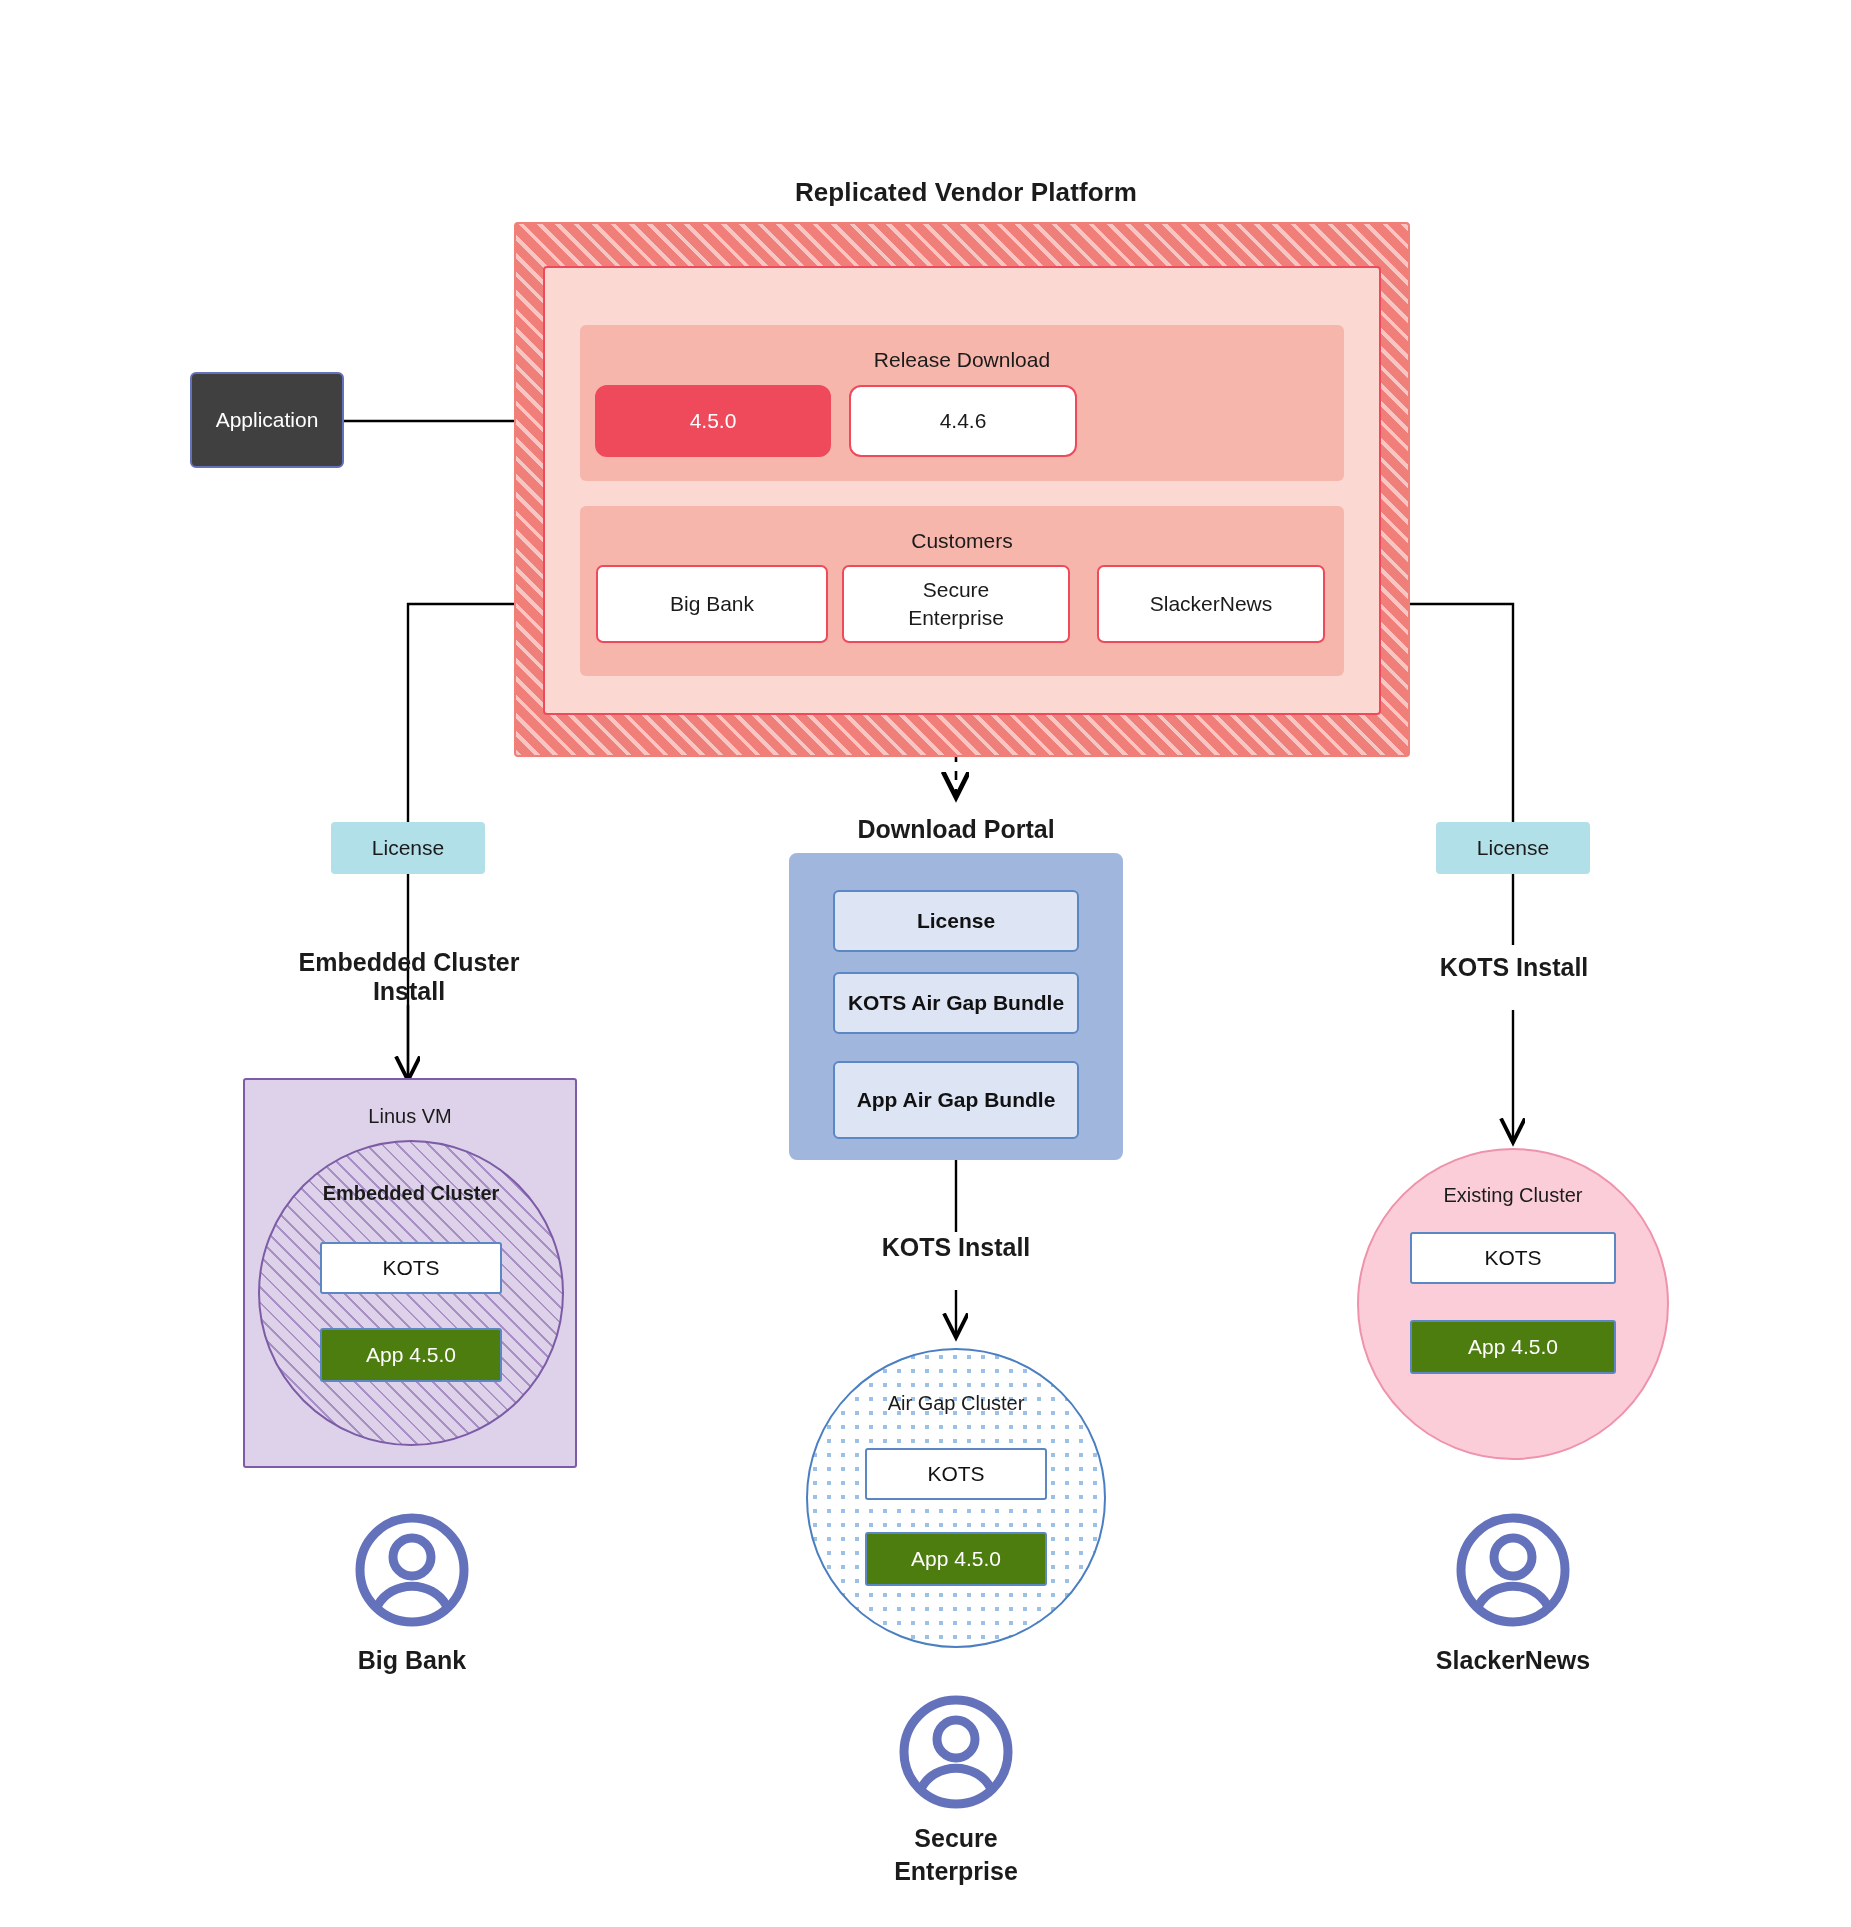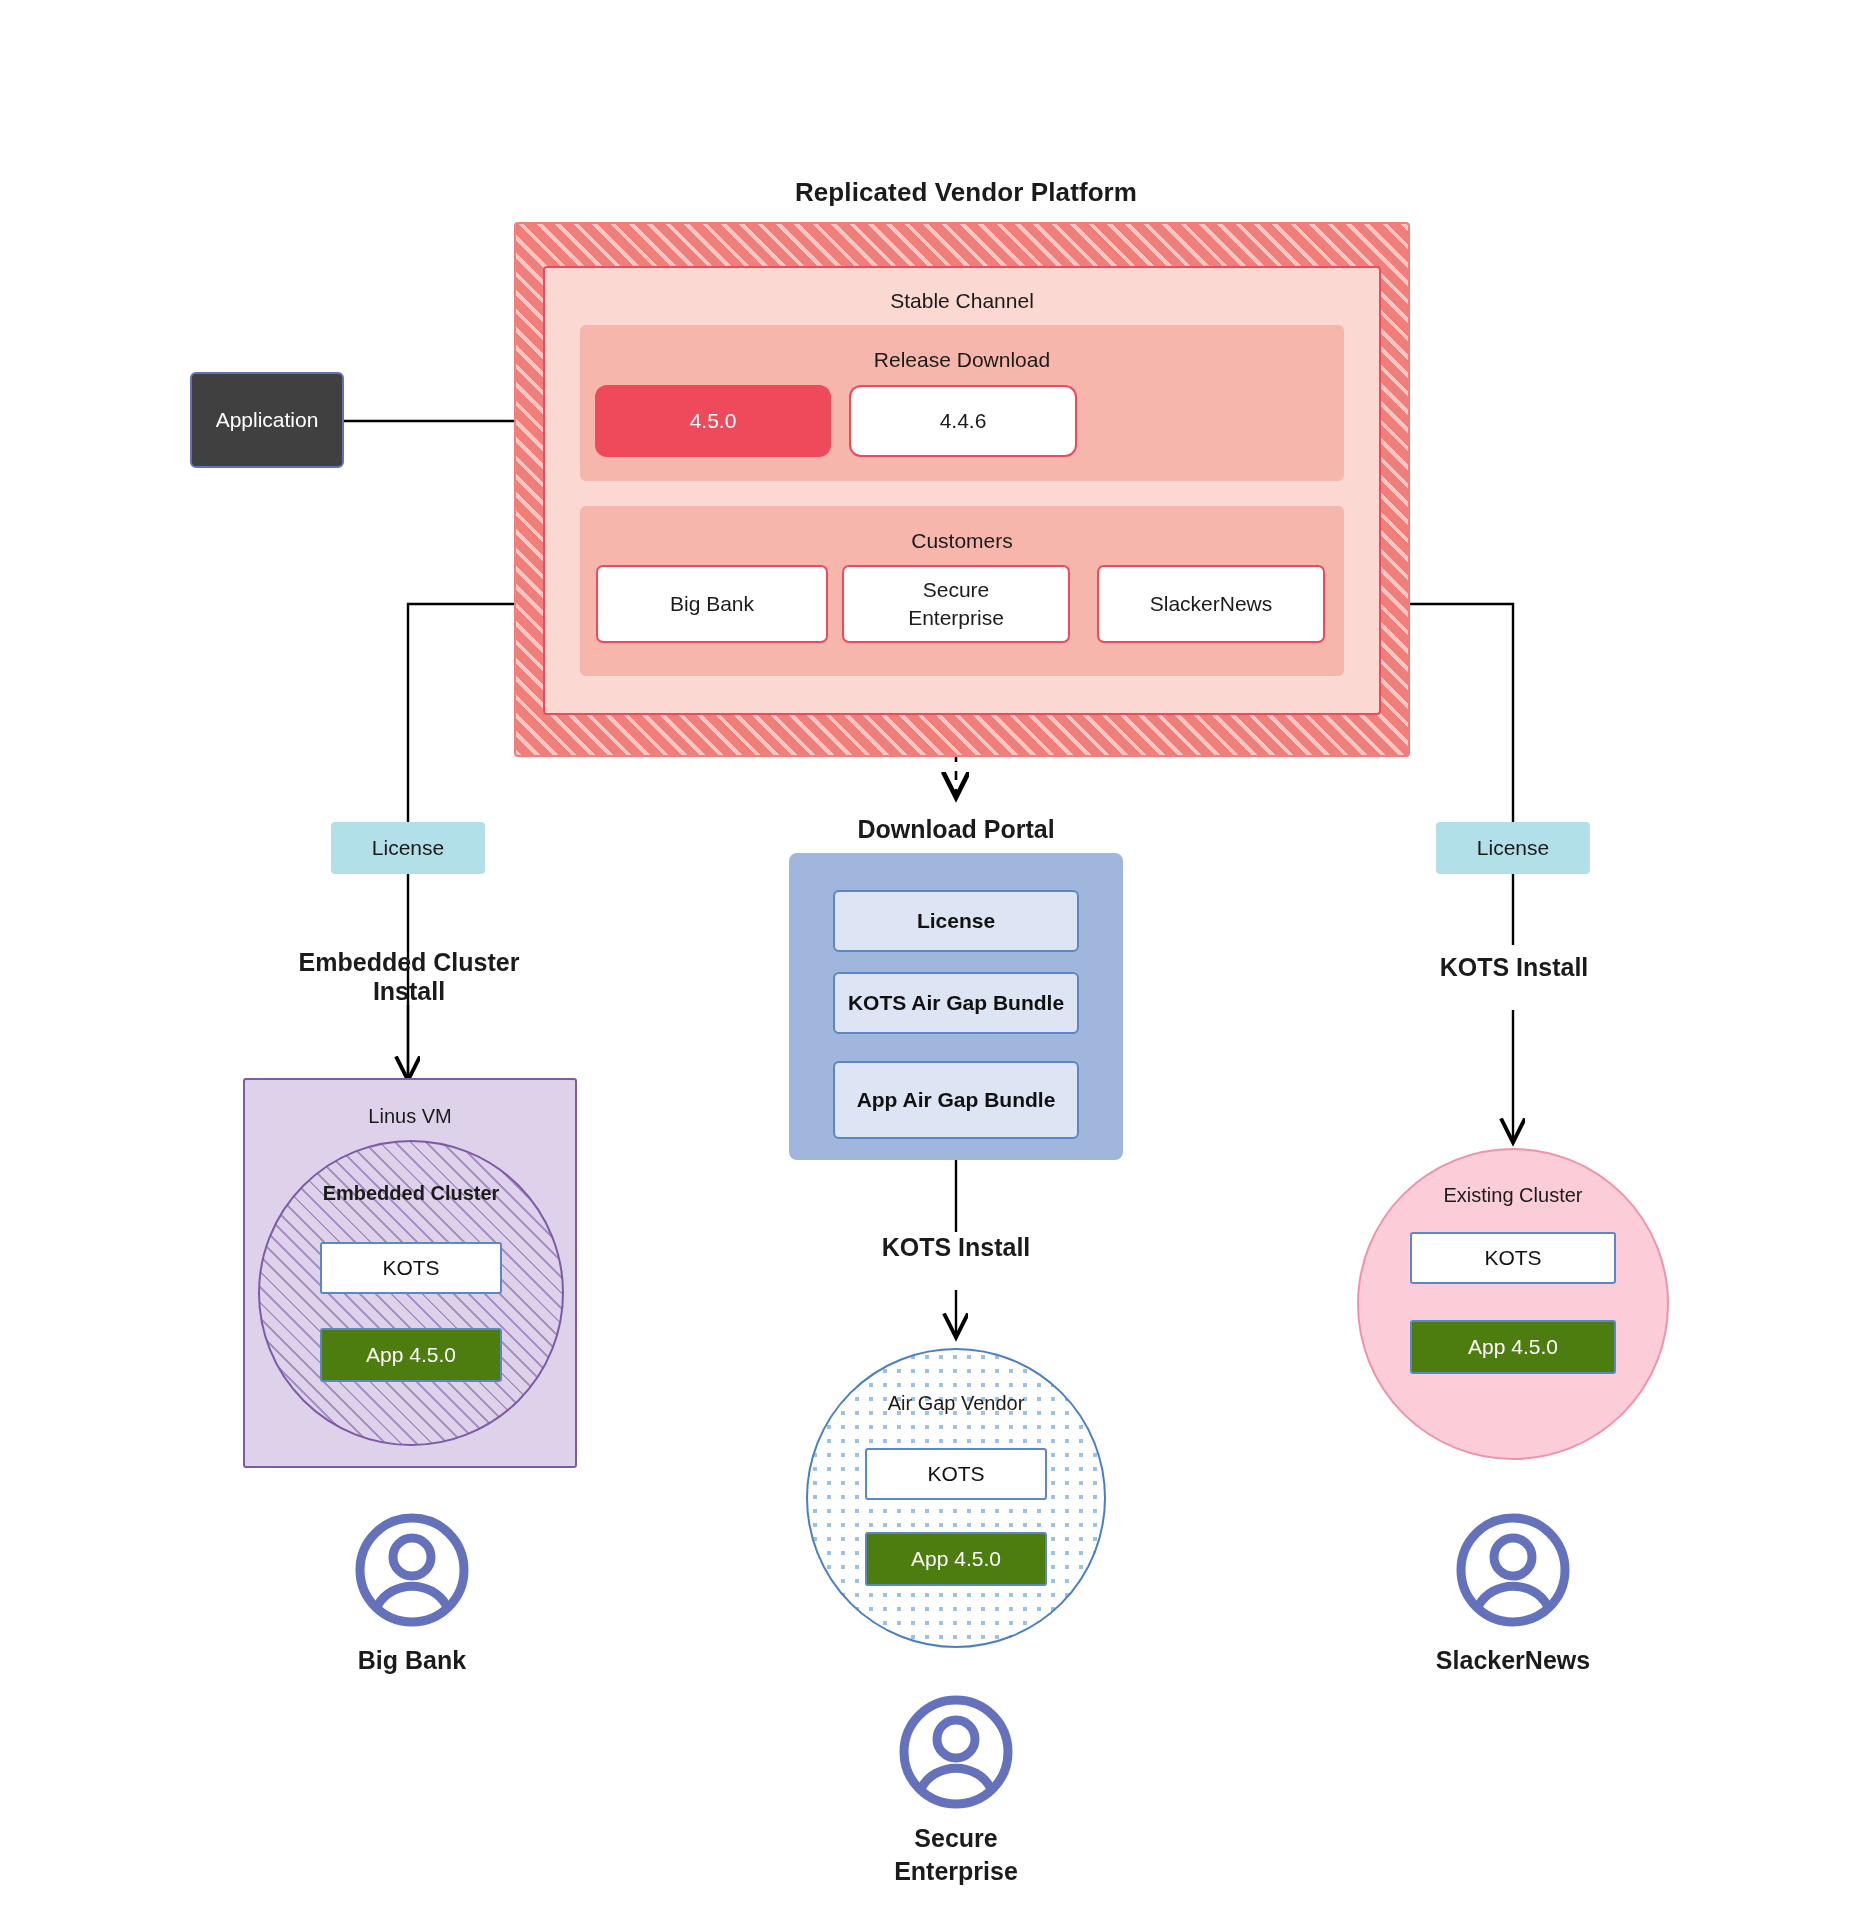--- a/index.html
+++ b/index.html
@@ -156,21 +156,20 @@
     <path d="M956,1496 L956,1530" stroke="#000" stroke-width="2.4" fill="none" stroke-dasharray="7 7" marker-end="url(#arrowOpen)"></path>
 
     <path d="M1513,1280 L1513,1316" stroke="#000" stroke-width="2.4" fill="none" stroke-dasharray="7 7" marker-end="url(#arrowOpen)"></path>
   </svg>
 
   <div class="abs ctr title-platform" style="left:576px;top:175px;width:780px;height:34px;">Replicated Vendor Platform</div>
 
   <div class="abs hatch-red" style="left:514px;top:222px;width:896px;height:535px;"></div>
 
   <div class="abs channel-box" style="left:543px;top:266px;width:838px;height:449px;"></div>
-  <div class="abs ctr lbl" style="left:543px;top:288px;width:838px;height:26px;">Stable Channel</div>
 
   <div class="abs subsection" style="left:580px;top:325px;width:764px;height:156px;"></div>
   <div class="abs ctr lbl" style="left:580px;top:347px;width:764px;height:26px;">Release Download</div>
 
   <div class="abs ctr rel-chip current" style="left:595px;top:385px;width:236px;height:72px;">
     <span>4.5.0</span>
   </div>
   <div class="abs ctr rel-chip past" style="left:849px;top:385px;width:228px;height:72px;">
     <span>4.4.6</span>
   </div>
@@ -231,21 +230,21 @@
   <div class="abs ctr portal-item" style="left:833px;top:972px;width:246px;height:62px;">
     <span>KOTS Air Gap Bundle</span>
   </div>
   <div class="abs ctr portal-item" style="left:833px;top:1053px;width:246px;height:78px;margin-top:8px;">
     <span>App Air Gap Bundle</span>
   </div>
 
   <div class="abs ctr lbl-bold" style="left:816px;top:1230px;width:280px;height:34px;">KOTS Install</div>
 
   <div class="abs airgap-circle" style="left:806px;top:1348px;width:300px;height:300px;"></div>
-  <div class="abs ctr lbl-sm" style="left:806px;top:1390px;width:300px;height:26px;">Air Gap Vendor</div>
+  <div class="abs ctr lbl-sm" style="left:806px;top:1390px;width:300px;height:26px;">Air Gap Cluster</div>
 
   <div class="abs ctr kots-box" style="left:865px;top:1448px;width:182px;height:52px;">
     <span>KOTS</span>
   </div>
   <div class="abs ctr appver-box" style="left:865px;top:1532px;width:182px;height:54px;">
     <span>App 4.5.0</span>
   </div>
 
   <div class="abs" style="left:898px;top:1694px;width:116px;height:116px;">
     <svg width="116" height="116" viewBox="0 0 116 116">

